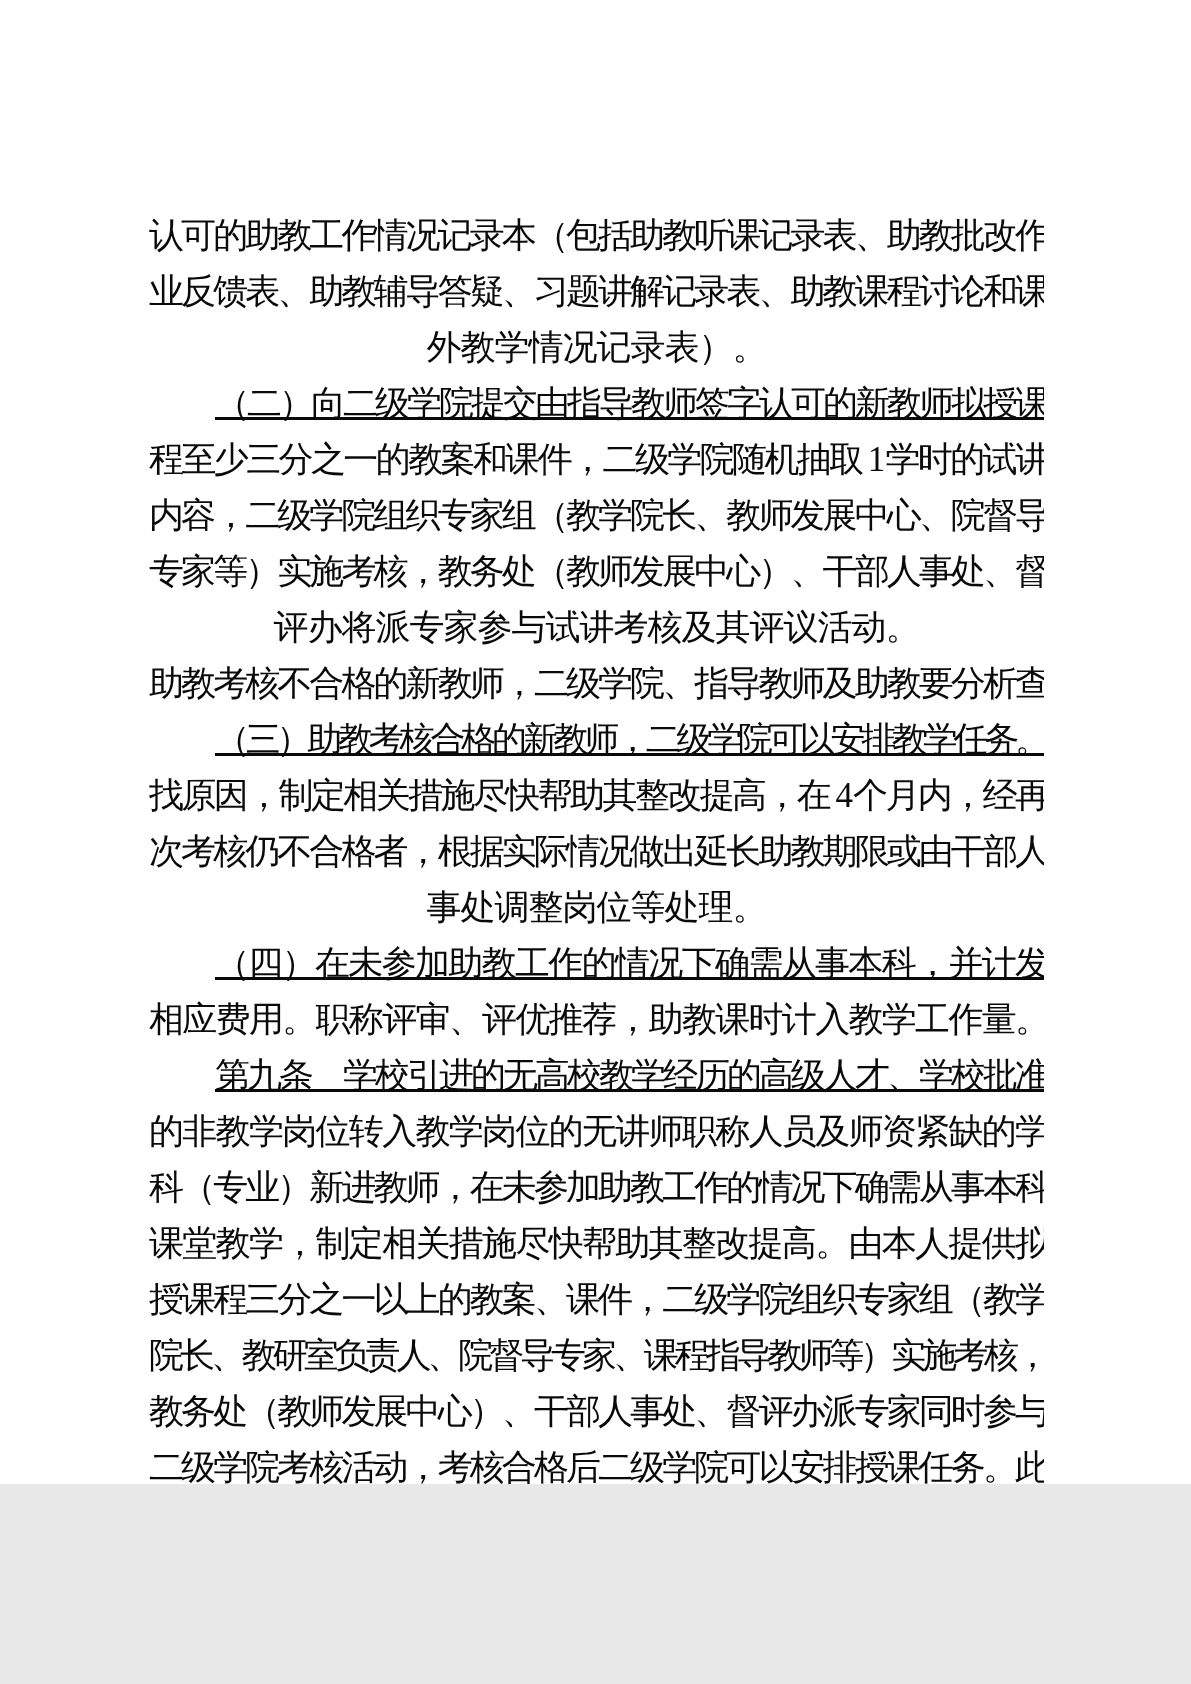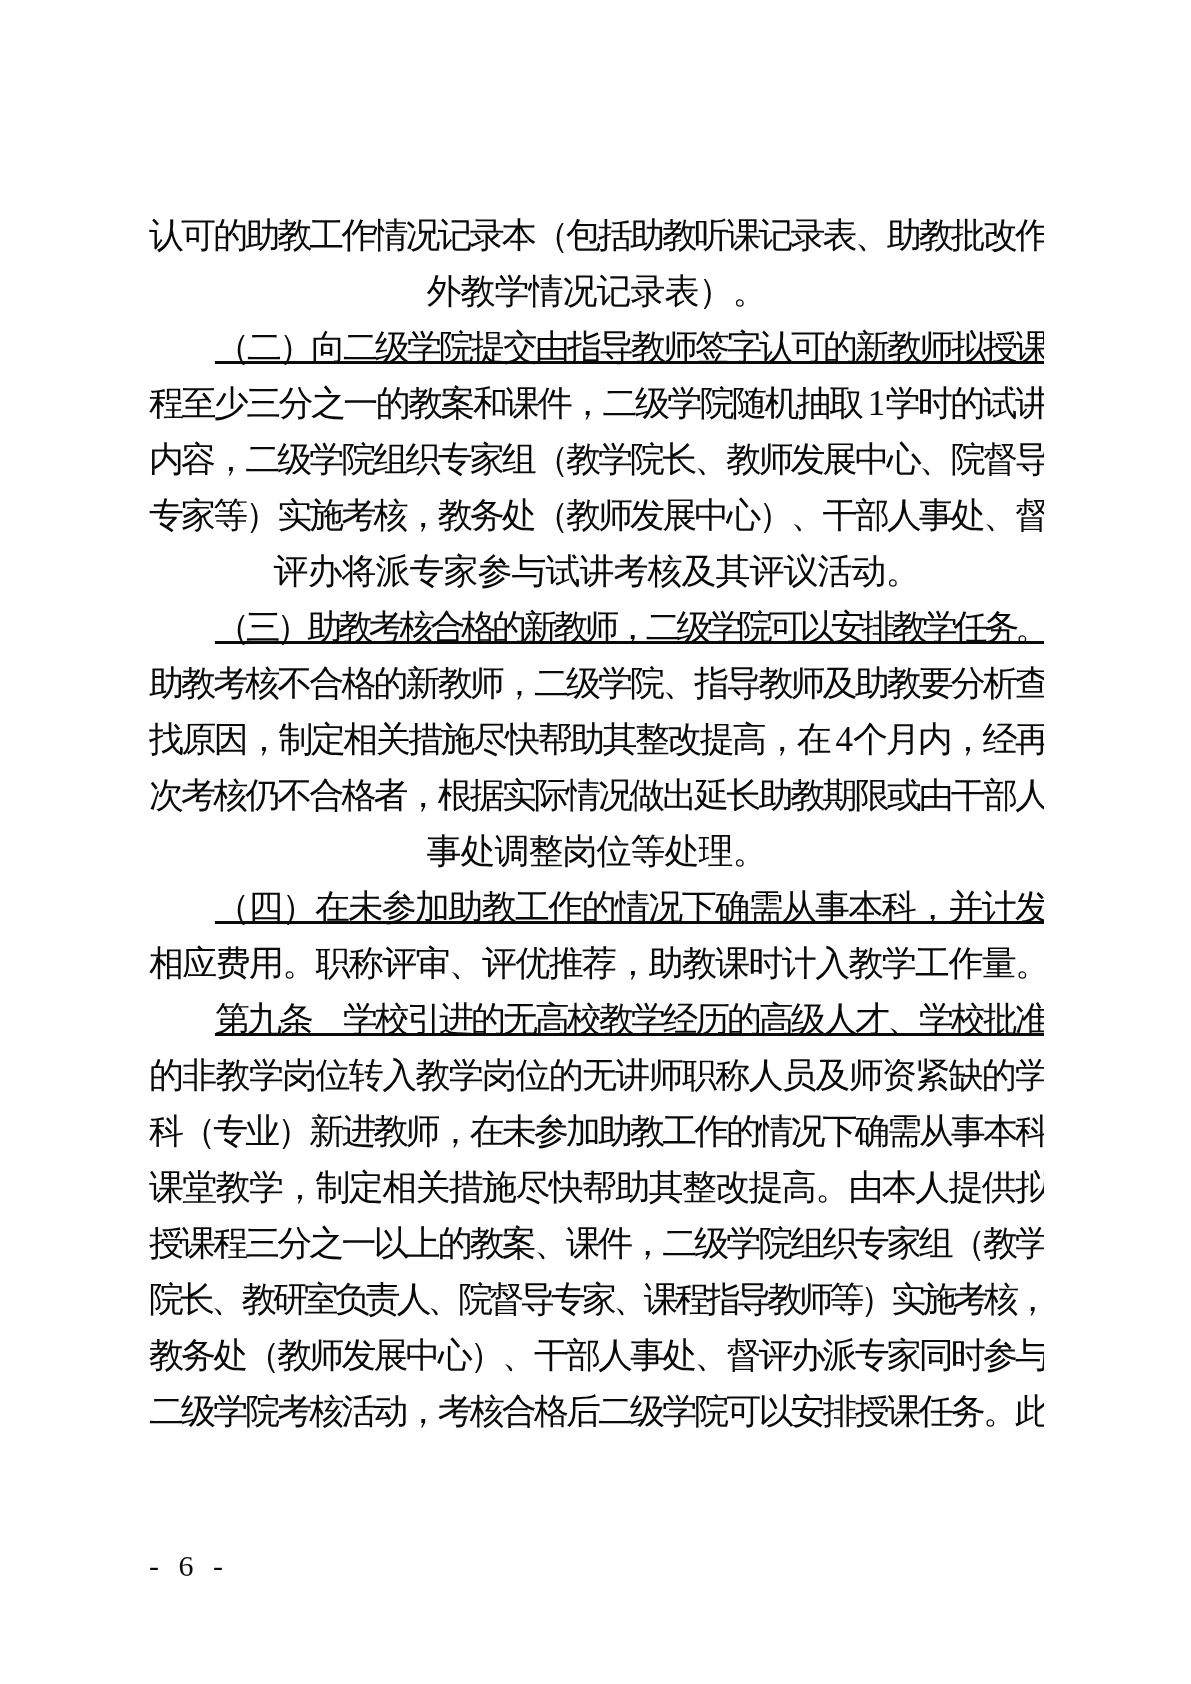--- a/index.html
+++ b/index.html
@@ -3,21 +3,21 @@
 <meta charset="utf-8">
 <style>
   html, body {
     margin: 0;
     padding: 0;
     background: #e8e8e8;
   }
   .page {
     position: relative;
     width: 1191px;
-    height: 1684px;
+    height: 1484px;
     margin: 0 auto;
     background: #ffffff;
     font-family: "Liberation Serif", "DejaVu Serif", serif;
     color: #0a0a0a;
     overflow: hidden;
   }
   .text-block {
     position: absolute;
     left: 149px;
     top: 208px;
@@ -51,28 +51,29 @@
     letter-spacing: 6px;
     color: #0a0a0a;
   }
 </style>
 </head>
 <body>
 
 <div class="page">
   <div class="text-block" id="lines-container">
       <div class="line justify">认可的助教工作情况记录本（包括助教听课记录表、助教批改作</div>
+      <div class="line justify">业反馈表、助教辅导答疑、习题讲解记录表、助教课程讨论和课</div>
       <div class="line">外教学情况记录表）。</div>
       <div class="line justify indent">（二）向二级学院提交由指导教师签字认可的新教师拟授课</div>
       <div class="line justify">程至少三分之一的教案和课件，二级学院随机抽取 1 学时的试讲</div>
       <div class="line justify">内容，二级学院组织专家组（教学院长、教师发展中心、院督导</div>
       <div class="line justify">专家等）实施考核，教务处（教师发展中心）、干部人事处、督</div>
       <div class="line">评办将派专家参与试讲考核及其评议活动。</div>
+      <div class="line justify">助教考核不合格的新教师，二级学院、指导教师及助教要分析查</div>
       <div class="line justify indent">（三）助教考核合格的新教师，二级学院可以安排教学任务。</div>
-      <div class="line justify">助教考核不合格的新教师，二级学院、指导教师及助教要分析查</div>
       <div class="line justify">找原因，制定相关措施尽快帮助其整改提高，在 4 个月内，经再</div>
       <div class="line justify">次考核仍不合格者，根据实际情况做出延长助教期限或由干部人</div>
       <div class="line">事处调整岗位等处理。</div>
       <div class="line justify indent">（四）在未参加助教工作的情况下确需从事本科，并计发</div>
       <div class="line justify">相应费用。职称评审、评优推荐，助教课时计入教学工作量。</div>
       <div class="line justify indent">第九条　学校引进的无高校教学经历的高级人才、学校批准</div>
       <div class="line justify">的非教学岗位转入教学岗位的无讲师职称人员及师资紧缺的学</div>
       <div class="line justify">科（专业）新进教师，在未参加助教工作的情况下确需从事本科</div>
       <div class="line justify">课堂教学，制定相关措施尽快帮助其整改提高。由本人提供拟</div>
       <div class="line justify">授课程三分之一以上的教案、课件，二级学院组织专家组（教学</div>

